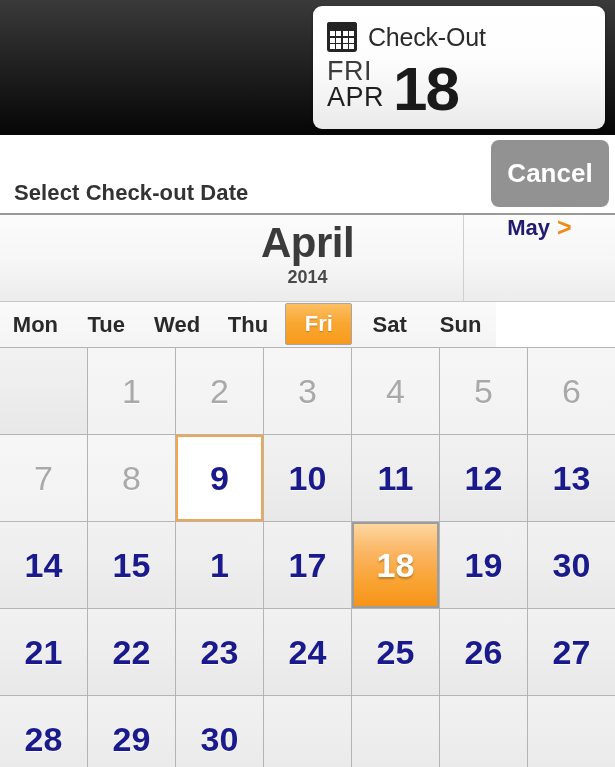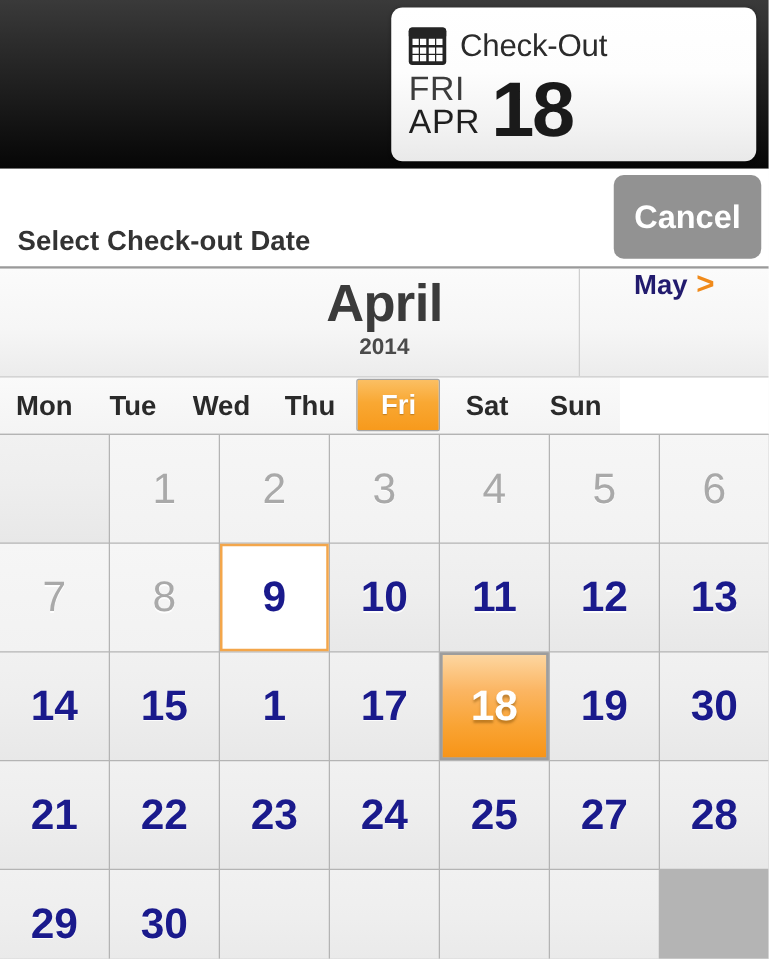--- a/index.html
+++ b/index.html
@@ -352,20 +352,21 @@
       <div class="daycell">1</div>
       <div class="daycell">17</div>
       <div class="daycell selected">18</div>
       <div class="daycell">19</div>
       <div class="daycell">30</div>
       <div class="daycell">21</div>
       <div class="daycell">22</div>
       <div class="daycell">23</div>
       <div class="daycell">24</div>
       <div class="daycell">25</div>
+      <div class="daycell">26</div>
       <div class="daycell">27</div>
       <div class="daycell">28</div>
       <div class="daycell">29</div>
       <div class="daycell">30</div>
       <div class="daycell empty"></div>
       <div class="daycell empty"></div>
       <div class="daycell empty"></div>
       <div class="daycell empty"></div>
     </div>
 

